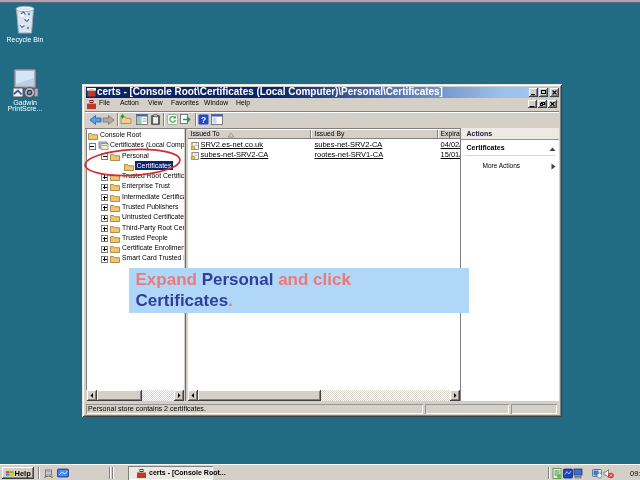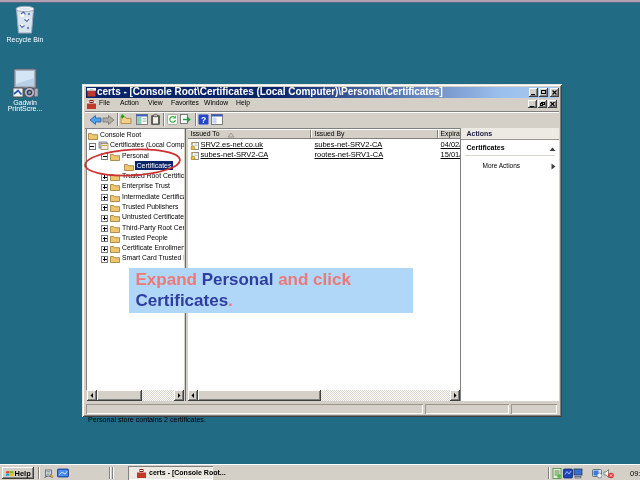--- a/index.html
+++ b/index.html
@@ -373,29 +373,29 @@
    <div class="abs" style="left:22px;top:33.5px;font-size:6.5px;color:#000;">More Actions</div>
    <svg class="abs" style="left:90px;top:35px;" width="5" height="7">
         <path d="M0.5 0.5 L4.5 3.5 L0.5 6.5 Z" fill="#404040"></path>
       </svg>
  </div>
 
  <div class="abs" style="left:3px;top:319px;width:474px;height:11px;background:#d4d0c8;">
    <div class="abs" style="left:1px;top:1px;width:337px;height:9.5px;box-shadow:inset 1px 1px 0 #9a968e, inset -1px -1px 0 #fff;"></div>
    <div class="abs" style="left:340px;top:1px;width:84px;height:9.5px;box-shadow:inset 1px 1px 0 #9a968e, inset -1px -1px 0 #fff;"></div>
    <div class="abs" style="left:426px;top:1px;width:46px;height:9.5px;box-shadow:inset 1px 1px 0 #9a968e, inset -1px -1px 0 #fff;"></div>
-   <div class="abs" style="left:3px;top:1.8px;font-size:7.1px;color:#000;margin-top:11px;">Personal store contains 2 certificates.</div>
+   <div class="abs" style="left:3px;top:1.8px;font-size:7.1px;color:#000;">Personal store contains 2 certificates.</div>
  </div>
 </div>
 
 <svg class="abs" style="left:80px;top:145px;" width="106" height="36" viewBox="0 0 106 36">
   <ellipse cx="52.5" cy="17.5" rx="47.5" ry="12.8" fill="none" stroke="#cc3030" stroke-width="1.7" transform="rotate(-3 52.5 17.5)"></ellipse>
 </svg>
 
-<div class="abs" style="left:129px;top:268px;width:284px;height:45px;background:#b0d7f7;">
+<div class="abs" style="left:129px;top:268px;width:340px;height:45px;background:#b0d7f7;">
   <div style="position:absolute;left:6.5px;top:2px;font-size:17px;letter-spacing:0;font-weight:bold;line-height:20.5px;color:#ee7878;">Expand <span style="color:#2f3da0;">Personal</span> and click<br><span style="color:#2f3da0;">Certificates</span>.</div>
 </div>
 
 <div class="abs" style="left:0;top:464px;width:640px;height:16px;background:#d4d0c8;border-top:1px solid #fff;">
 
   <div class="abs btn3d" style="left:2px;top:2px;width:31.5px;height:12px;">
     <svg class="abs" style="left:2.5px;top:1.5px;" width="10" height="9" viewBox="0 0 10 9">
       <path d="M1 2.6 Q2.6 1.4 4.4 2.2 L4.4 4.3 Q2.6 3.5 1 4.7 Z" fill="#e03c31"></path>
       <path d="M4.9 2.3 Q6.7 1.5 8.6 2.6 L8.6 4.7 Q6.7 3.6 4.9 4.4 Z" fill="#7fba00"></path>
       <path d="M1 5.2 Q2.6 4 4.4 4.8 L4.4 6.9 Q2.6 6.1 1 7.3 Z" fill="#00a4ef"></path>

